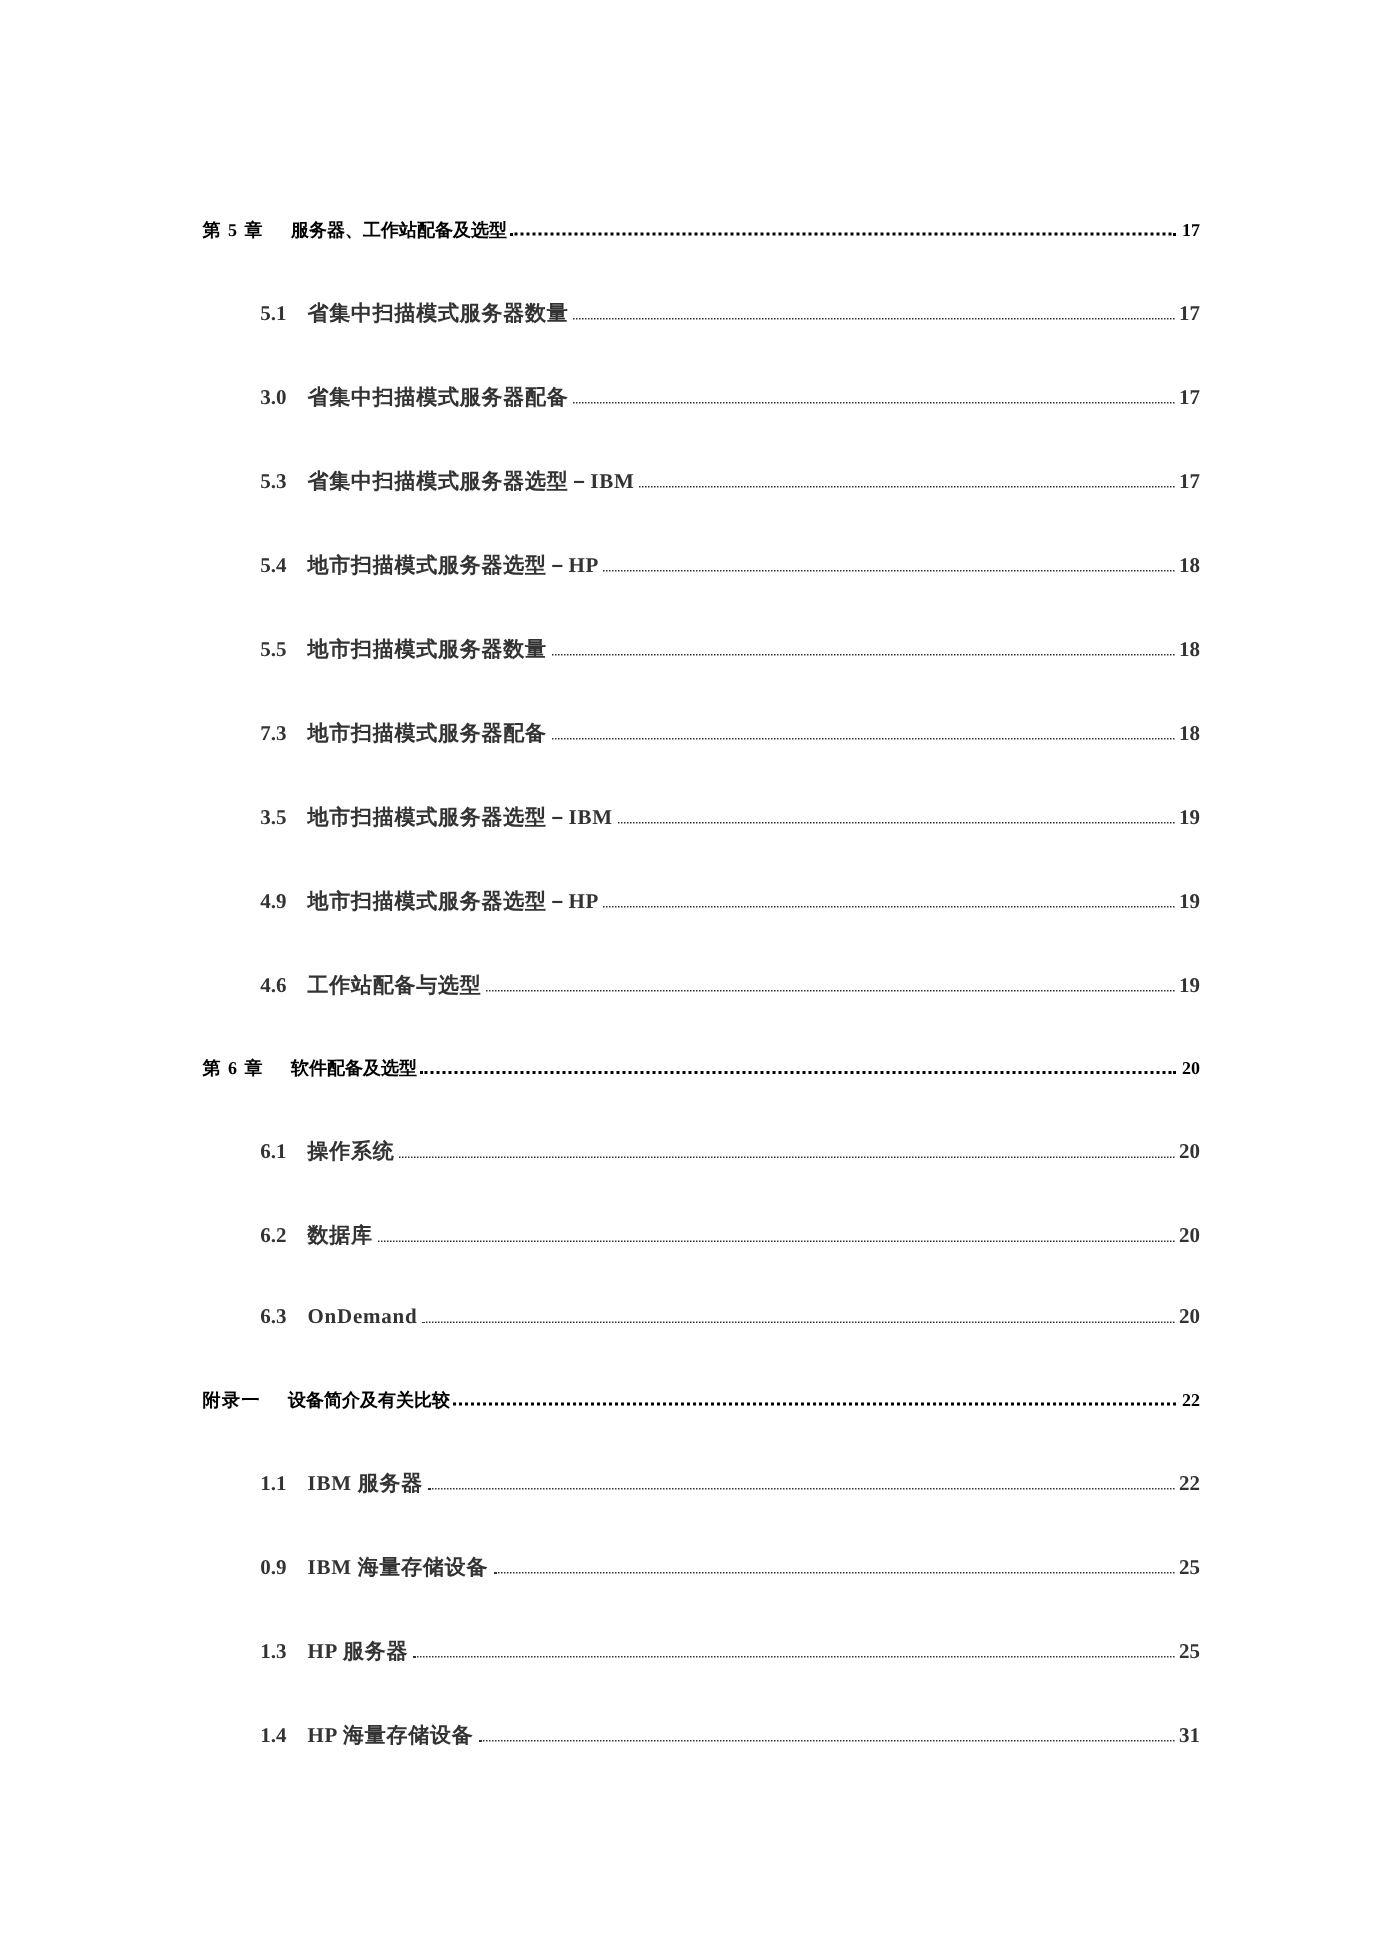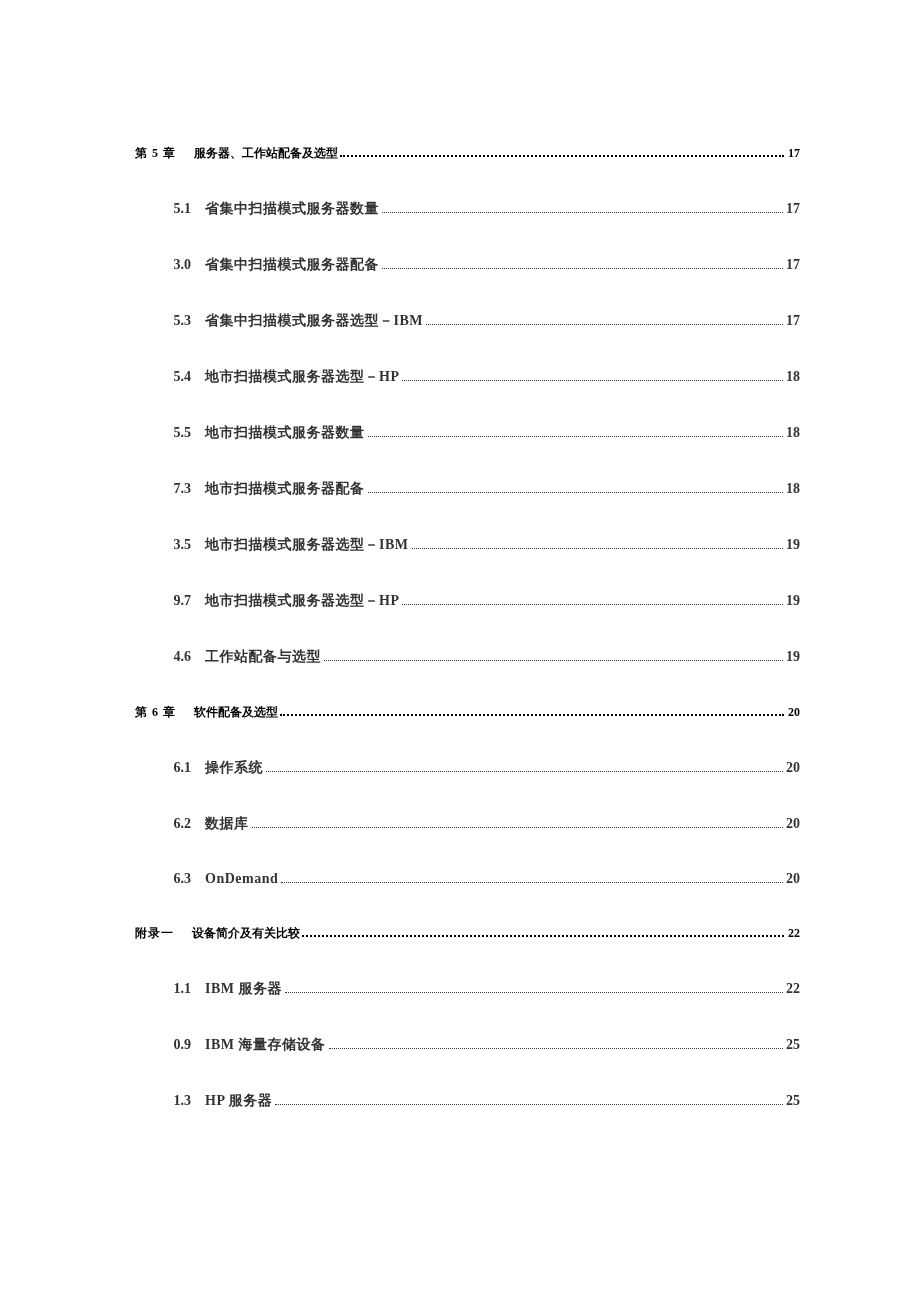--- a/index.html
+++ b/index.html
@@ -104,21 +104,21 @@
         <span class="leader"></span>
         <span class="page">18</span>
       </div>
       <div class="toc-sub">
         <span class="num">3.5</span>
         <span class="title">地市扫描模式服务器选型－IBM</span>
         <span class="leader"></span>
         <span class="page">19</span>
       </div>
       <div class="toc-sub">
-        <span class="num">9.7</span>
+        <span class="num">4.9</span>
         <span class="title">地市扫描模式服务器选型－HP</span>
         <span class="leader"></span>
         <span class="page">19</span>
       </div>
       <div class="toc-sub">
         <span class="num">4.6</span>
         <span class="title">工作站配备与选型</span>
         <span class="leader"></span>
         <span class="page">19</span>
       </div>
@@ -167,14 +167,20 @@
         <span class="title">IBM 海量存储设备</span>
         <span class="leader"></span>
         <span class="page">25</span>
       </div>
       <div class="toc-sub">
         <span class="num">1.3</span>
         <span class="title">HP 服务器</span>
         <span class="leader"></span>
         <span class="page">25</span>
       </div>
+      <div class="toc-sub">
+        <span class="num">1.4</span>
+        <span class="title">HP 海量存储设备</span>
+        <span class="leader"></span>
+        <span class="page">31</span>
+      </div>
     </div>
   </div>
 
 </body></html>

